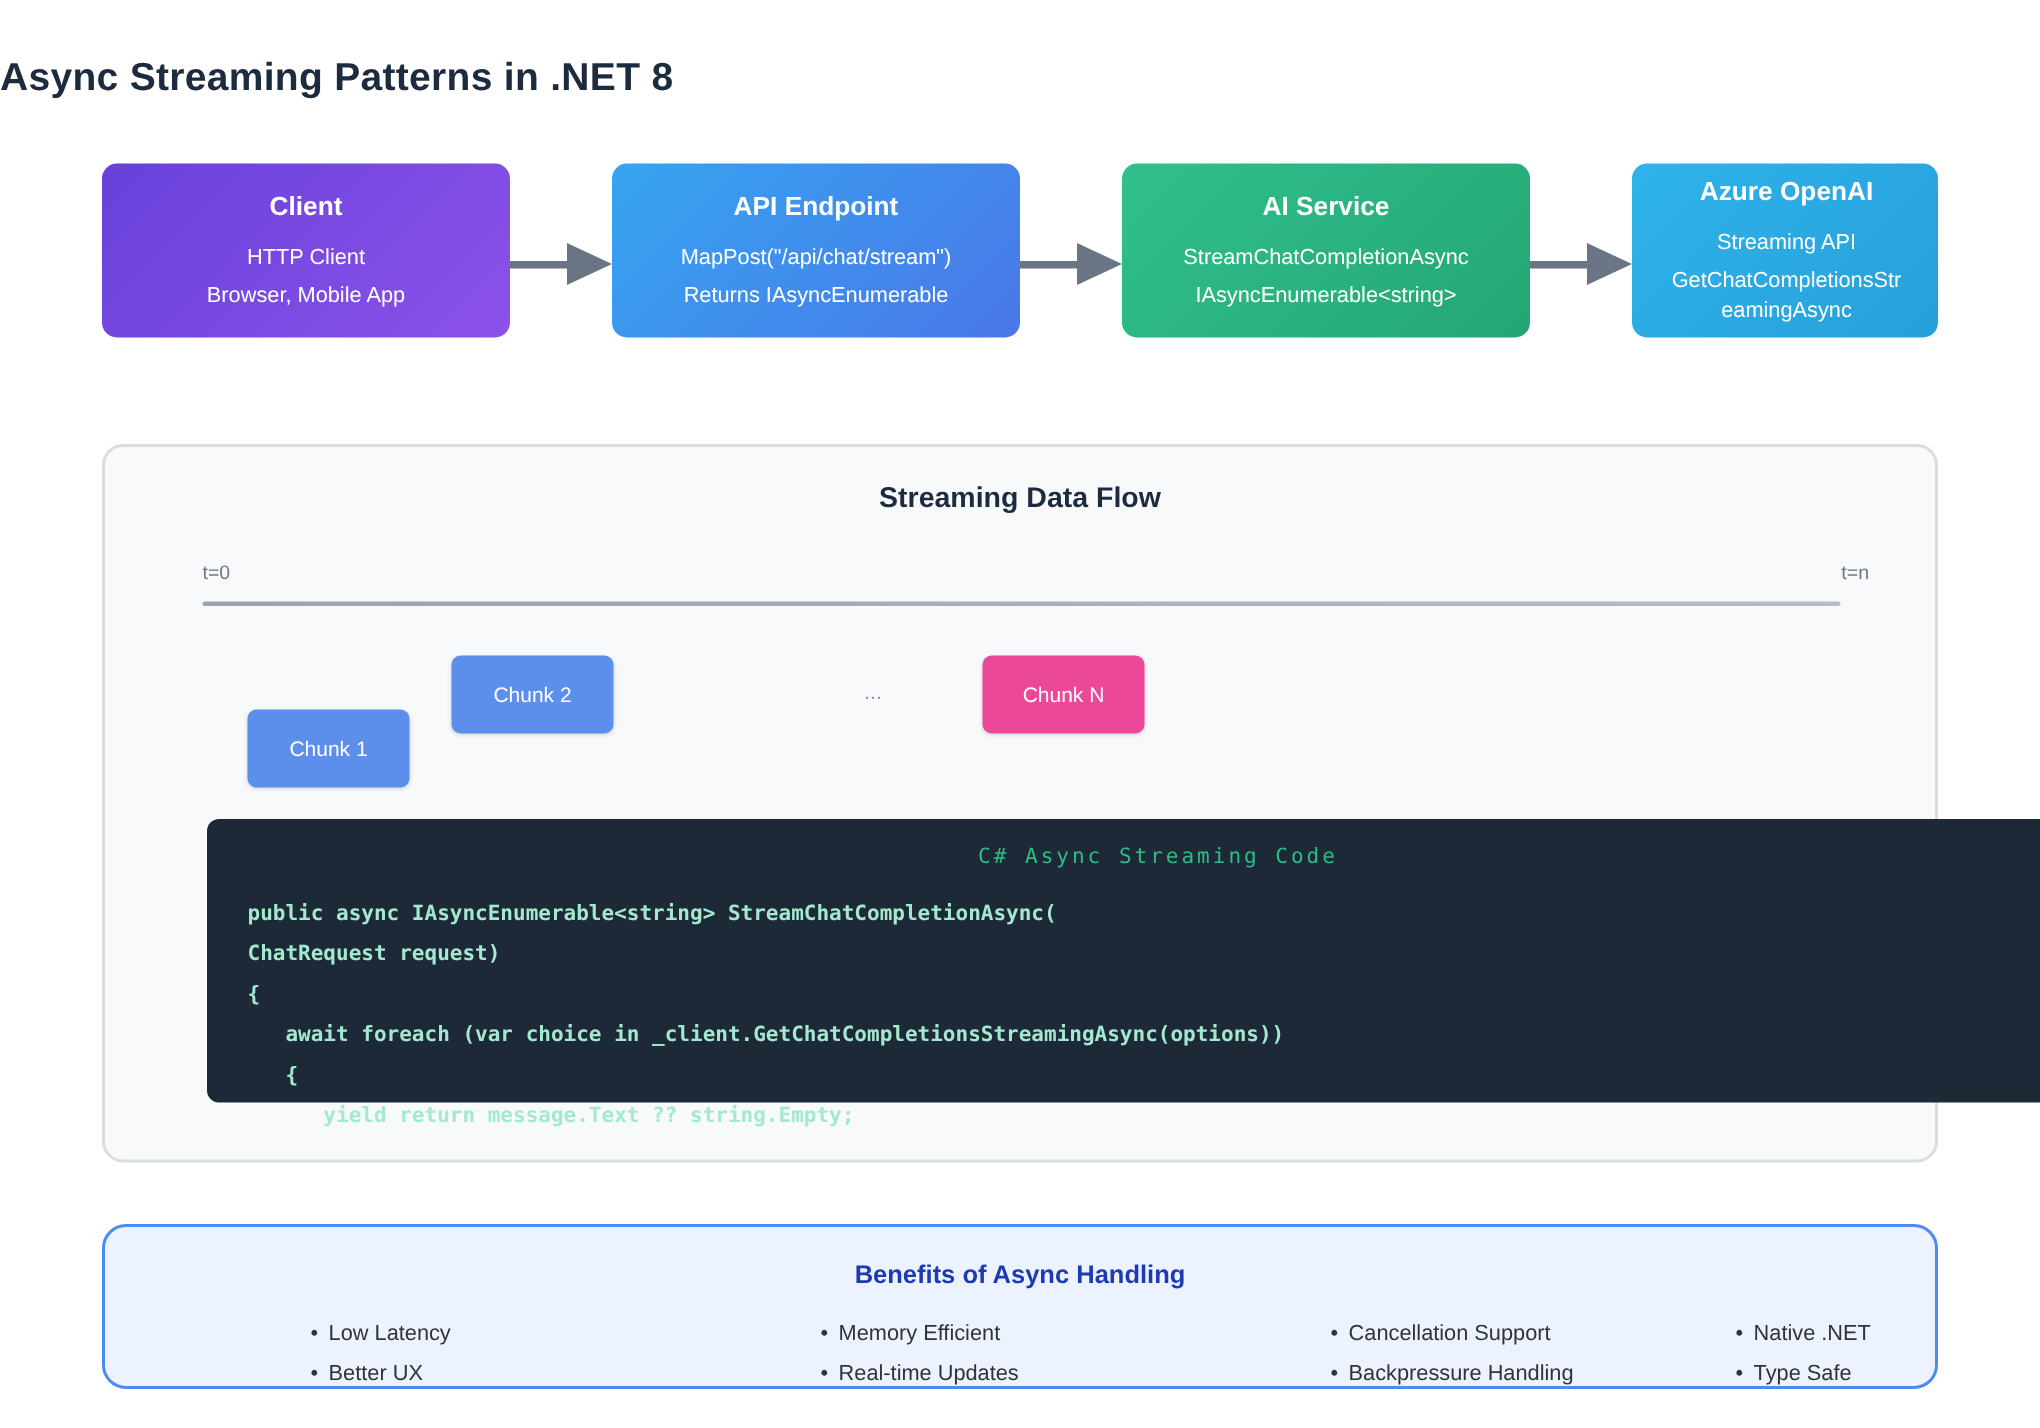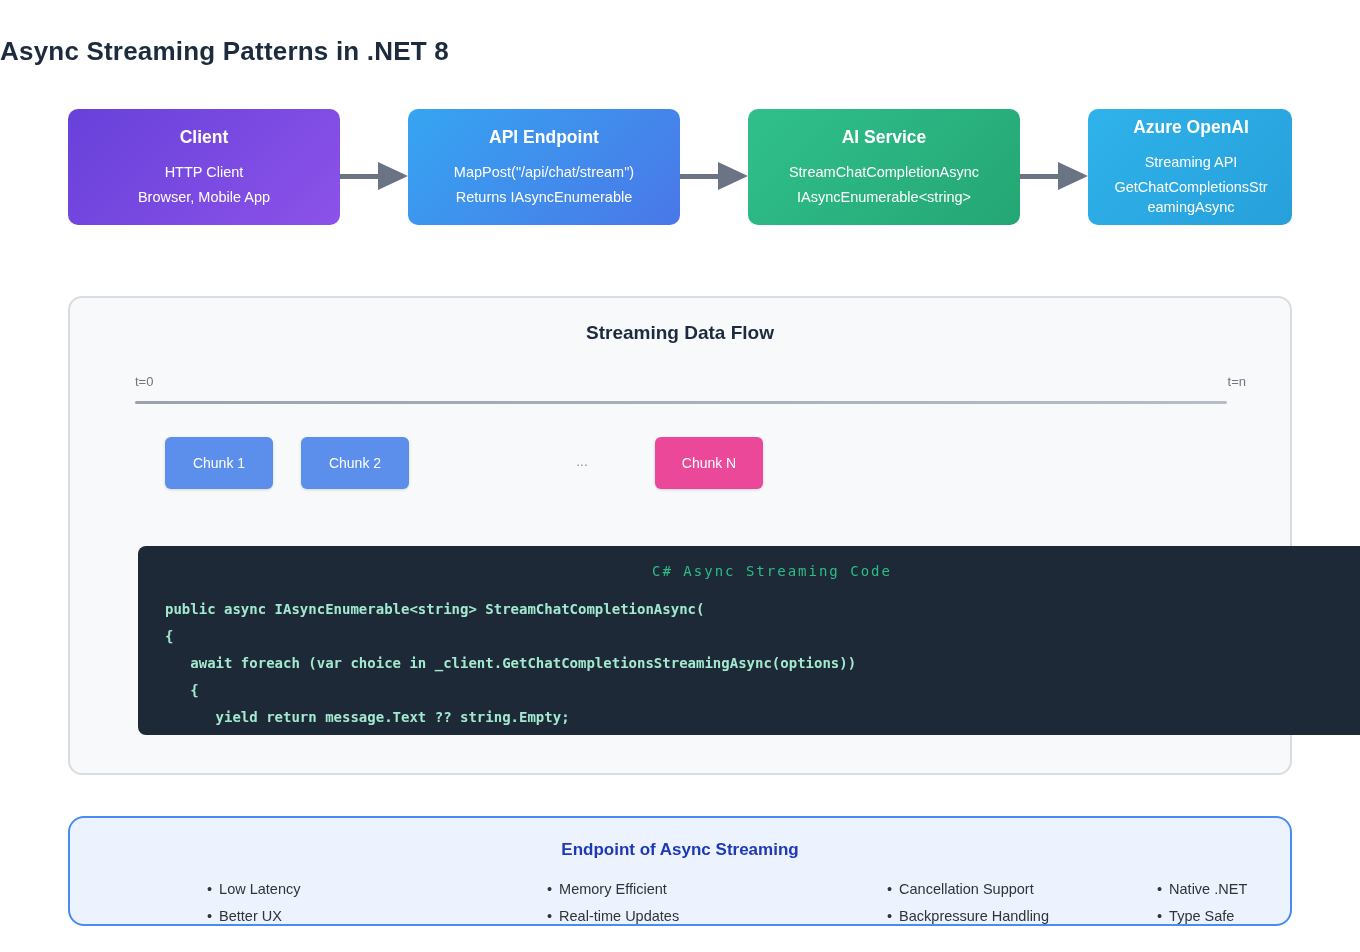--- a/index.html
+++ b/index.html
@@ -37,21 +37,21 @@
   .t-start { left: 65px; }
   .t-end   { right: 44px; }
   .timeline-line { position: absolute; left: 65px; top: 103px; width: 1092px; height: 3px;
     background: linear-gradient(90deg, #9aa2ad 0%, #b7bdc6 100%); border-radius: 2px; }
 
   .chunk { position: absolute; top: 139px; width: 108px; height: 52px; border-radius: 6px;
     color: #ffffff; font-size: 14px; display: flex; align-items: center; justify-content: center;
     box-shadow: 0 1px 3px rgba(0,0,0,0.15); }
   .chunk-blue  { background: #5c8eec; }
   .chunk-green { background: #ec4899; }
-  .chunk-1 { left: 95px; } .chunk-2 { left: 231px; } .chunk-3 { left: 367px; } .chunk-n { left: 585px; }
+  .chunk-1 { left: 95px; margin-top: 36px; } .chunk-2 { left: 231px; } .chunk-3 { left: 367px; } .chunk-n { left: 585px; }
   .chunk-ellipsis { position: absolute; top: 155px; left: 497px; width: 30px; text-align: center;
     font-size: 14px; color: #8d949f; }
 
   .code-block { position: absolute; left: 68px; top: 248px; width: 1268px; height: 189px;
     background: #1d2936; border-radius: 8px; overflow: visible; }
   .code-header { position: absolute; top: 17px; left: 0; width: 100%; text-align: center;
     font-family: "DejaVu Sans Mono", monospace; font-size: 14px; color: #2dbd86; letter-spacing: 2px; }
   .code-lines { position: absolute; left: 27px; top: 50px; font-family: "DejaVu Sans Mono", monospace;
     font-size: 14px; font-weight: bold; color: #a3e9d0; }
   .code-line { white-space: pre; line-height: 27px; height: 27px; }
@@ -112,30 +112,31 @@
 
   <div class="chunk chunk-blue chunk-1">Chunk 1</div>
   <div class="chunk chunk-blue chunk-2">Chunk 2</div>
   <div class="chunk-ellipsis">...</div>
   <div class="chunk chunk-green chunk-n">Chunk N</div>
 
   <div class="code-block">
     <div class="code-header">C# Async Streaming Code</div>
     <div class="code-lines">
       <div class="code-line">public async IAsyncEnumerable&lt;string&gt; StreamChatCompletionAsync(</div>
+      <div class="code-line">ChatRequest request)</div>
       <div class="code-line">{</div>
       <div class="code-line">   await foreach (var choice in _client.GetChatCompletionsStreamingAsync(options))</div>
       <div class="code-line">   {</div>
       <div class="code-line">      yield return message.Text ?? string.Empty;</div>
     </div>
   </div>
 </section>
 
 <section class="benefits-card">
-  <h2 class="benefits-title">Endpoint of Async Streaming</h2>
+  <h2 class="benefits-title">Benefits of Async Handling</h2>
   <ul class="bcol bcol-1">
     <li><span class="bullet">•</span><span>Low Latency</span></li>
     <li><span class="bullet">•</span><span>Better UX</span></li>
   </ul>
   <ul class="bcol bcol-2">
     <li><span class="bullet">•</span><span>Memory Efficient</span></li>
     <li><span class="bullet">•</span><span>Real-time Updates</span></li>
   </ul>
   <ul class="bcol bcol-3">
     <li><span class="bullet">•</span><span>Cancellation Support</span></li>

